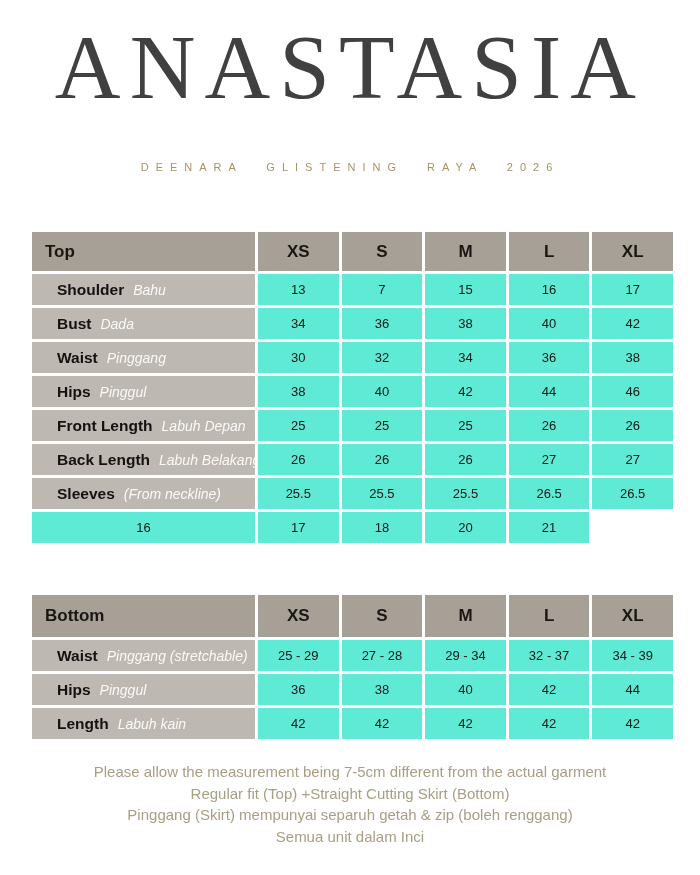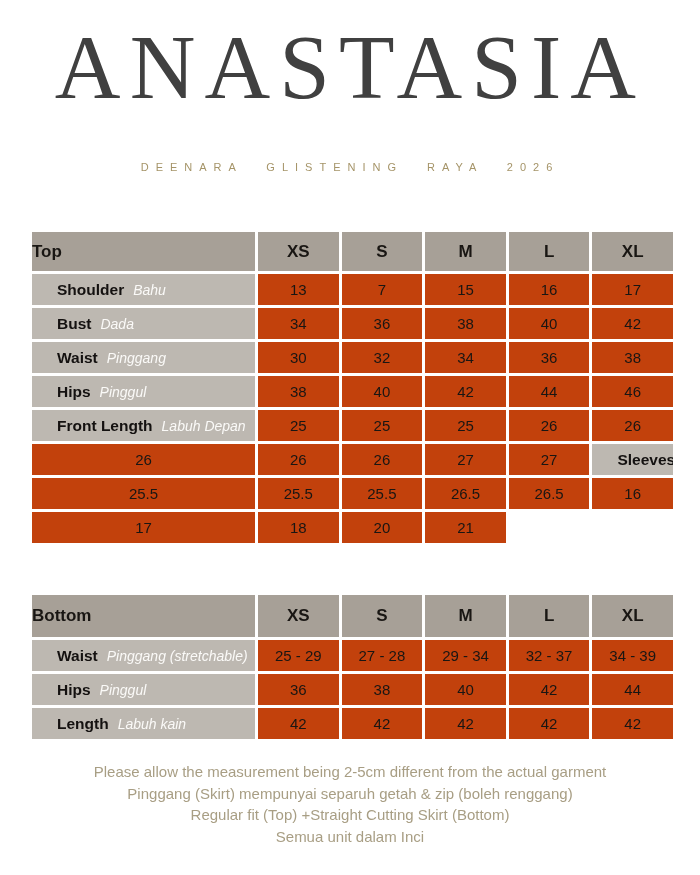--- a/index.html
+++ b/index.html
@@ -64,42 +64,43 @@
     justify-content: center;
   }
   .head {
     background: #a7a097;
     font-weight: 700;
     font-size: 17px;
     color: #191613;
   }
   .head-label {
     justify-content: flex-start;
+    padding-left: 13px;
   }
   .row-label {
     background: #bdb8b1;
     justify-content: flex-start;
     padding-left: 25px;
     gap: 9px;
     overflow: hidden;
     white-space: nowrap;
   }
   .row-label .en {
     font-weight: 700;
     font-size: 15.5px;
     color: #141110;
   }
   .row-label .my {
     font-style: italic;
     font-size: 14px;
     color: #fbfaf8;
   }
   .val {
-    background: #c2410c;
-    font-size: 15px;
+    background: #5eead4;
+    font-size: 13px;
     color: #191613;
   }
   .notes {
     position: absolute;
     top: 761px;
     left: 0;
     width: 100%;
     text-align: center;
     font-size: 15px;
     line-height: 21.5px;
@@ -160,20 +161,24 @@
       <div class="cell val">46</div>
       <div class="cell row-label">
         <span class="en">Front Length</span>
         <span class="my">Labuh Depan</span>
       </div>
       <div class="cell val">25</div>
       <div class="cell val">25</div>
       <div class="cell val">25</div>
       <div class="cell val">26</div>
       <div class="cell val">26</div>
+      <div class="cell row-label">
+        <span class="en">Back Length</span>
+        <span class="my">Labuh Belakang</span>
+      </div>
       <div class="cell val">26</div>
       <div class="cell val">26</div>
       <div class="cell val">26</div>
       <div class="cell val">27</div>
       <div class="cell val">27</div>
       <div class="cell row-label">
         <span class="en">Sleeves</span>
         <span class="my">(From neckline)</span>
       </div>
       <div class="cell val">25.5</div>
@@ -218,19 +223,19 @@
         <span class="my">Labuh kain</span>
       </div>
       <div class="cell val">42</div>
       <div class="cell val">42</div>
       <div class="cell val">42</div>
       <div class="cell val">42</div>
       <div class="cell val">42</div>
     </div>
 
   <div class="notes">
-      <div class="note-line">Please allow the measurement being 2-5cm different from the actual garment</div>
+      <div class="note-line">Please allow the measurement being 7-5cm different from the actual garment</div>
+      <div class="note-line">Regular fit (Top) +Straight Cutting Skirt (Bottom)</div>
       <div class="note-line">Pinggang (Skirt) mempunyai separuh getah &amp; zip (boleh renggang)</div>
-      <div class="note-line">Regular fit (Top) +Straight Cutting Skirt (Bottom)</div>
       <div class="note-line">Semua unit dalam Inci</div>
     </div>
 
 </div>
 
 </body></html>

